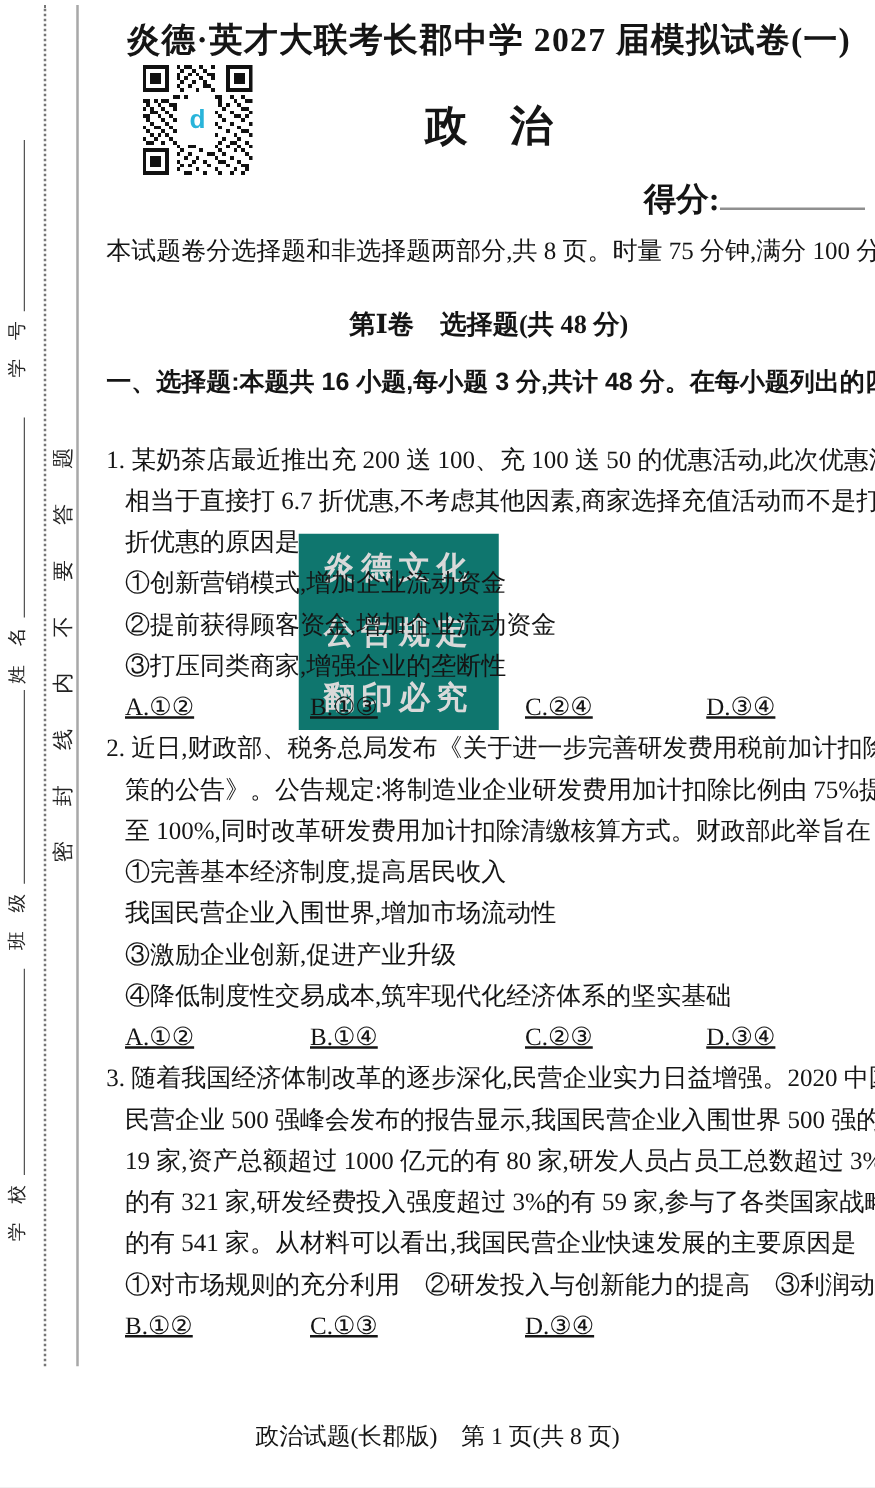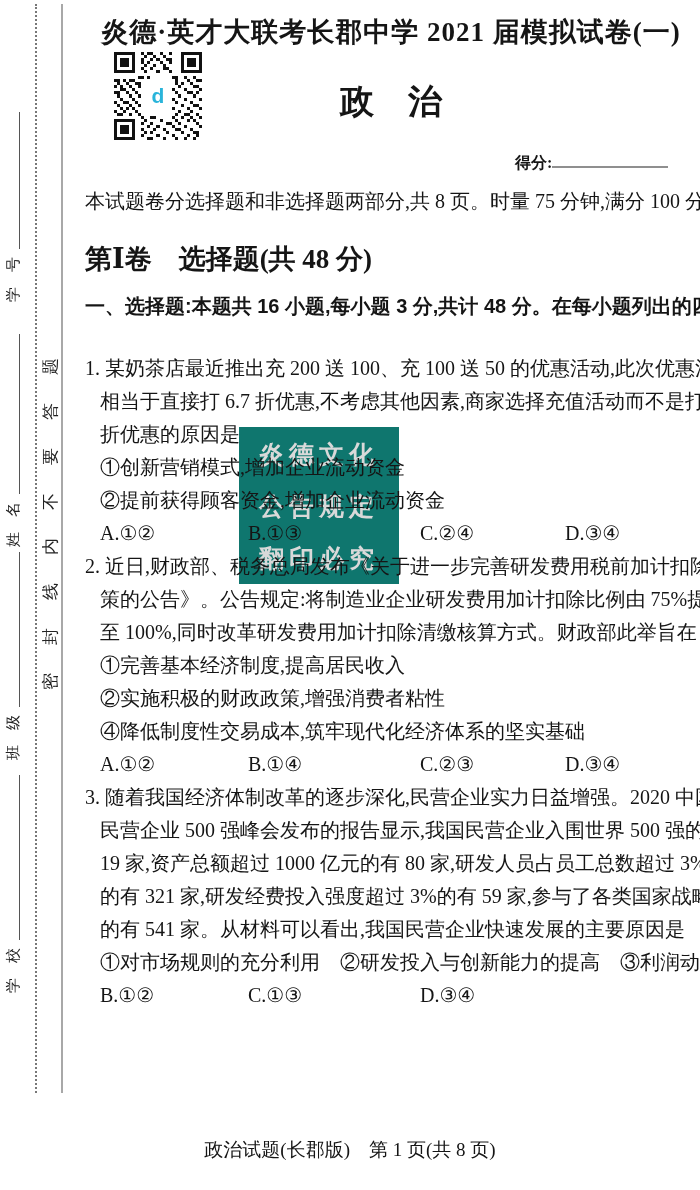--- a/index.html
+++ b/index.html
@@ -31,39 +31,39 @@
   
   .exam-title{position:absolute;left:85px;top:14px;width:612px;text-align:center;z-index:2;
               font-size:27px;line-height:36px;font-weight:bold;letter-spacing:1px;}
   .qr{position:absolute;left:114px;top:52px;width:88px;height:88px;z-index:2;}
   .qr-logo{position:absolute;left:145px;top:83px;width:26px;height:26px;background:#ffffff;
            border-radius:6px;z-index:3;display:flex;align-items:center;justify-content:center;
            font-family:"Liberation Sans","DejaVu Sans",sans-serif;font-weight:bold;
            font-size:21px;color:#29b4da;}
   .subject{position:absolute;left:85px;top:78px;width:612px;text-align:center;z-index:2;
            font-size:34px;line-height:48px;font-weight:bold;}
-  .score{position:absolute;left:515px;top:146px;z-index:2;font-size:16px;line-height:26px;font-weight:bold;}
+  .score{position:absolute;left:515px;top:146px;z-index:2;font-size:26px;line-height:26px;font-weight:bold;}
   .score-line{display:inline-block;width:116px;border-bottom:2px solid #8f8f8f;height:20px;}
   .notice{position:absolute;left:85px;top:186px;width:613px;z-index:2;
           font-size:20px;line-height:30px;white-space:nowrap;}
 
   
-  .section-heading{position:absolute;left:85px;top:246px;width:612px;text-align:left;z-index:2;
-                   font-size:27px;line-height:26px;font-weight:bold;}
+  .section-heading{position:absolute;left:85px;top:246px;width:612px;text-align:center;z-index:2;
+                   font-size:21px;line-height:26px;font-weight:bold;}
   .intro{position:absolute;left:85px;top:288px;width:613px;z-index:2;
          font-family:"Liberation Sans","DejaVu Sans",sans-serif;font-weight:bold;
          font-size:20px;line-height:37px;}
   .intro div{white-space:nowrap;}
 
   
   .questions{position:absolute;left:85px;top:352px;width:613px;z-index:2;
              font-size:20px;line-height:33px;}
   .q-line{height:33px;white-space:nowrap;}
   .cont{padding-left:15px;}
-  .opts{display:grid;grid-template-columns:148px 172px 145px 1fr;padding-left:15px;height:33px;}
+  .opts{display:grid;grid-template-columns:148px 172px 145px 1fr;padding-left:15px;height:33px;text-decoration:underline;}
 
   
   .footer{position:absolute;left:0;top:1138px;width:700px;text-align:center;z-index:2;
           font-size:19px;line-height:24px;}
 </style>
 </head>
 <body>
 
 <div class="page">
 
@@ -87,21 +87,21 @@
     <span class="blank"></span>
   </div>
   <div class="seal-warning">密封线内不要答题</div>
 
   <div class="watermark">
     <div>炎德文化</div>
     <div>公告规定</div>
     <div>翻印必究</div>
   </div>
 
-  <div class="exam-title">炎德·英才大联考长郡中学 2021 届模拟试卷(一)</div>
+  <div class="exam-title">炎德·英才大联考长郡中学 2027 届模拟试卷(一)</div>
 
   <svg class="qr" viewBox="0 0 29 29" shape-rendering="crispEdges">
     <rect x="0" y="0" width="29" height="29" fill="#ffffff"></rect>
     <path fill="#111" d="M0 0h7v7H0zM22 0h7v7h-7zM0 22h7v7H0z"></path>
     <path fill="#fff" d="M1 1h5v5H1zM23 1h5v5h-5zM1 23h5v5H1z"></path>
     <path fill="#111" d="M2 2h3v3H2zM24 2h3v3h-3zM2 24h3v3H2z"></path>
     <path fill="#111" d="M9 0h1v1H9zM11 0h2v1h-2zM15 0h1v1h-1zM18 0h1v1h-1zM10 1h1v1h-1zM13 1h1v1h-1zM16 1h1v1h-1zM9 2h1v2H9zM12 2h1v1h-1zM14 2h1v1h-1zM17 2h2v1h-2zM11 3h1v1h-1zM15 3h1v1h-1zM18 3h1v1h-1zM10 4h1v1h-1zM13 4h1v1h-1zM16 4h1v2h-1zM9 5h1v1H9zM12 5h1v1h-1zM17 5h1v1h-1zM10 6h1v1h-1zM14 6h1v1h-1zM18 6h1v1h-1zM8 8h2v1H8zM11 8h1v1h-1zM19 8h2v1h-2zM23 8h1v1h-1zM26 8h1v1h-1zM0 9h2v1H0zM3 9h1v1H3zM5 9h2v1H5zM20 9h1v2h-1zM24 9h1v1h-1zM27 9h2v1h-2zM1 10h1v1H1zM4 10h1v1H4zM7 10h2v1H7zM22 10h1v1h-1zM25 10h1v1h-1zM0 11h1v1H0zM2 11h1v2H2zM5 11h1v1H5zM8 11h1v1H8zM21 11h1v1h-1zM26 11h2v1h-2zM3 12h1v1H3zM6 12h1v1H6zM19 12h1v1h-1zM23 12h1v1h-1zM28 12h1v1h-1zM0 13h2v1H0zM4 13h1v1H4zM7 13h1v1H7zM20 13h1v1h-1zM24 13h2v1h-2zM27 13h1v1h-1zM1 14h1v1H1zM5 14h1v1H5zM8 14h1v1H8zM21 14h1v1h-1zM26 14h1v1h-1zM2 15h1v1H2zM6 15h1v1H6zM19 15h1v1h-1zM23 15h1v1h-1zM28 15h1v1h-1zM0 16h1v1H0zM3 16h2v1H3zM7 16h1v1H7zM20 16h1v1h-1zM25 16h1v1h-1zM1 17h1v1H1zM5 17h1v1H5zM8 17h1v1H8zM22 17h1v1h-1zM26 17h2v1h-2zM2 18h1v1H2zM4 18h1v1H4zM6 18h1v1H6zM19 18h1v1h-1zM24 18h1v1h-1zM28 18h1v1h-1zM0 19h1v1H0zM3 19h1v1H3zM7 19h1v1H7zM21 19h1v1h-1zM25 19h1v1h-1zM1 20h2v1H1zM5 20h1v1H5zM8 20h1v1H8zM20 20h1v1h-1zM23 20h2v1h-2zM27 20h1v1h-1zM9 21h1v1H9zM12 21h2v1h-2zM19 21h1v1h-1zM22 21h1v1h-1zM25 21h1v1h-1zM28 21h1v1h-1zM10 22h1v1h-1zM15 22h1v1h-1zM20 22h1v1h-1zM24 22h1v1h-1zM26 22h1v1h-1zM9 23h1v1H9zM12 23h1v1h-1zM17 23h2v1h-2zM21 23h1v1h-1zM27 23h1v1h-1zM11 24h1v1h-1zM14 24h1v1h-1zM19 24h1v1h-1zM23 24h1v1h-1zM28 24h1v1h-1zM9 25h1v1H9zM13 25h1v1h-1zM16 25h1v1h-1zM20 25h2v1h-2zM25 25h1v1h-1zM10 26h1v1h-1zM12 26h1v1h-1zM17 26h1v1h-1zM22 26h1v1h-1zM26 26h2v1h-2zM9 27h1v1H9zM14 27h1v1h-1zM19 27h1v1h-1zM24 27h1v1h-1zM27 27h1v1h-1zM11 28h2v1h-2zM16 28h1v1h-1zM20 28h1v1h-1zM23 28h1v1h-1zM26 28h1v1h-1z"></path>
   </svg>
   <div class="qr-logo">d</div>
 
@@ -117,34 +117,36 @@
   </div>
 
   <div class="questions">
 
     <div>
       <div class="q-line">1. 某奶茶店最近推出充 200 送 100、充 100 送 50 的优惠活动,此次优惠活动</div>
       <div class="q-line cont">相当于直接打 6.7 折优惠,不考虑其他因素,商家选择充值活动而不是打</div>
       <div class="q-line cont">折优惠的原因是</div>
       <div class="q-line cont">①创新营销模式,增加企业流动资金</div>
       <div class="q-line cont">②提前获得顾客资金,增加企业流动资金</div>
+      <div class="q-line cont">③打压同类商家,增强企业的垄断性</div>
       <div class="opts">
         <span>A.①②</span>
         <span>B.①③</span>
         <span>C.②④</span>
         <span>D.③④</span>
       </div>
     </div>
 
     <div>
       <div class="q-line">2. 近日,财政部、税务总局发布《关于进一步完善研发费用税前加计扣除政</div>
       <div class="q-line cont">策的公告》。公告规定:将制造业企业研发费用加计扣除比例由 75%提高</div>
       <div class="q-line cont">至 100%,同时改革研发费用加计扣除清缴核算方式。财政部此举旨在</div>
       <div class="q-line cont">①完善基本经济制度,提高居民收入</div>
-      <div class="q-line cont">②实施积极的财政政策,增强消费者粘性</div>
+      <div class="q-line cont">我国民营企业入围世界,增加市场流动性</div>
+      <div class="q-line cont">③激励企业创新,促进产业升级</div>
       <div class="q-line cont">④降低制度性交易成本,筑牢现代化经济体系的坚实基础</div>
       <div class="opts">
         <span>A.①②</span>
         <span>B.①④</span>
         <span>C.②③</span>
         <span>D.③④</span>
       </div>
     </div>
 
     <div>

